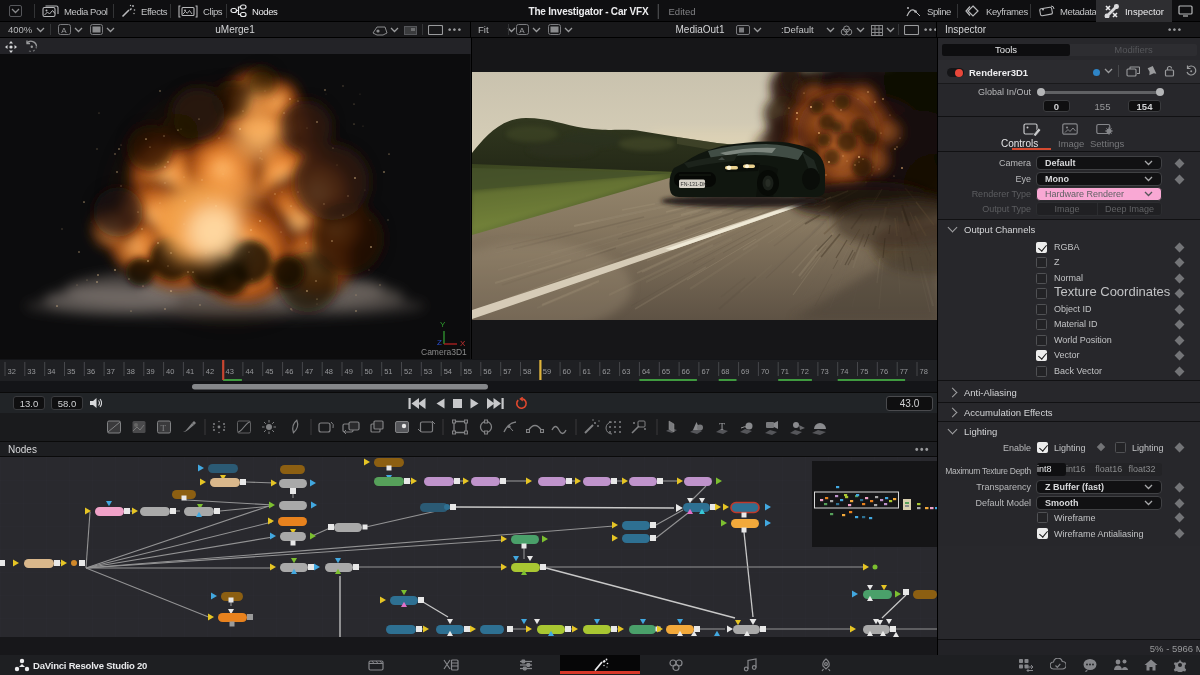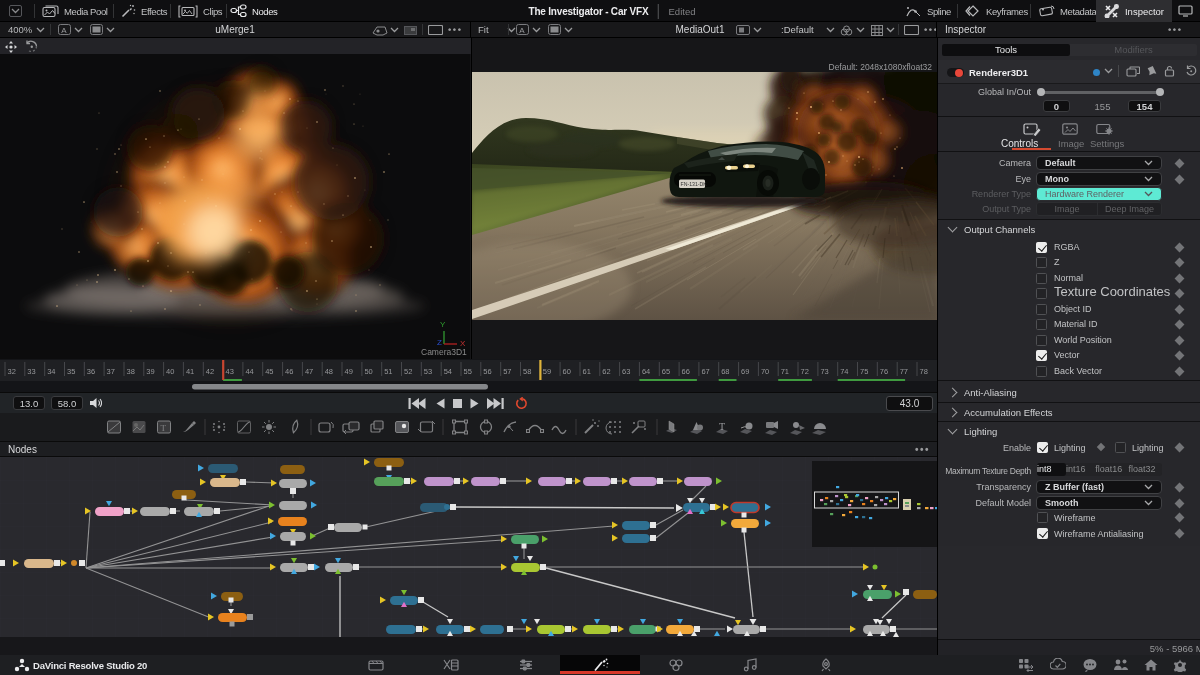--- a/index.html
+++ b/index.html
@@ -11,21 +11,21 @@
 .ruler{left:0;top:359px;width:937px;height:33px;background:#141518}
 .transport{left:0;top:392px;width:937px;height:21px;background:#212427;border-top:1px solid #0a0a0a}
 .iconbar{left:0;top:413px;width:937px;height:28px;background:#1a1b1d}
 .nhead{left:0;top:441px;width:937px;height:16px;background:#1d1e21;border-top:1px solid #0a0a0a;border-bottom:1px solid #0a0a0a}
 .graph{left:0;top:457px;width:937px;height:180px;background:#29292e;overflow:hidden}
 .gap{left:0;top:637px;width:937px;height:18px;background:#17171a}
 .insp{left:937px;top:38px;width:263px;height:617px;background:#27272b;border-left:1px solid #000;color:#c8c9cb}
 .bbar{left:0;top:655px;width:1200px;height:20px;background:#1e1f22}
 .vbox{background:#0f0f10;border:1px solid #3a3b3e;border-radius:3px;color:#d0d1d3;text-align:center}
 .dd{position:absolute;background:#111113;border:1px solid #404144;border-radius:4px;color:#d8d9db;font-size:9px;display:flex;align-items:center;padding:0 8px;justify-content:space-between}
-.dd.dis{background:#5eead4;border-color:#2c2d30;color:#606164}
+.dd.dis{background:#f9a8d4;border-color:#2c2d30;color:#606164}
 .chk{position:absolute;width:11px;height:11px;border:1px solid #505154;background:#232326;border-radius:1.5px}
 .chk.on{background:#ececec;border-color:#ececec}
 .chk.on:after{content:"";position:absolute;left:2.5px;top:0px;width:4px;height:7px;border:solid #141414;border-width:0 1.8px 1.8px 0;transform:rotate(40deg)}
 .lbl{position:absolute;font-size:9px;color:#b8b9bb;text-align:right;white-space:nowrap}
 .dlbl{position:absolute;font-size:9px;color:#5c5d60;text-align:right;white-space:nowrap}
 .dia{position:absolute;width:7px;height:7px;background:#737477;transform:rotate(45deg)}
 .sect{position:absolute;font-size:9.5px;color:#d4d5d7}
 .chev{display:inline-block;width:7px;height:7px;border:solid #a0a1a3;border-width:0 1.4px 1.4px 0;transform:rotate(45deg);margin-right:8px;position:relative;top:-2px}
 .chevr{transform:rotate(-45deg);top:0px}
 .hr{position:absolute;left:0;width:263px;height:1px;background:#151517}
@@ -444,21 +444,20 @@
           <line x1="444" y1="290" x2="457" y2="290" stroke="#a82020" stroke-width="1.4"></line>
           <text x="440" y="273" fill="#2f9f2f">Y</text>
           <text x="460" y="292" fill="#c03030">X</text>
           <text x="437" y="291" fill="#2a4fd0">Z</text>
           <text x="421" y="301" fill="#8a8a8a" font-size="8.5">Camera3D1</text>
         </g>
       </svg>
     </div>
   </div>
 <div class="abs viewer" style="left:471px;width:466px;border-left:1px solid #000">
-    <div class="abs" style="left:0;top:24px;width:460px;text-align:right;color:#9a9b9d;font-size:8.5px">Default: 2048x1080xfloat32</div>
     <svg width="465" height="248" viewBox="0 0 465 248" style="position:absolute;left:0;top:34px">
       <defs>
     <linearGradient id="sky" x1="0" y1="0" x2="0" y2="1">
           <stop offset="0%" stop-color="#c9c2ae"></stop>
           <stop offset="55%" stop-color="#e0d7be"></stop>
           <stop offset="100%" stop-color="#f0e7cb"></stop>
         </linearGradient>
     <linearGradient id="hillg" x1="0" y1="0" x2="0" y2="1">
           <stop offset="0%" stop-color="#31371f"></stop>
           <stop offset="100%" stop-color="#1c2012"></stop>

